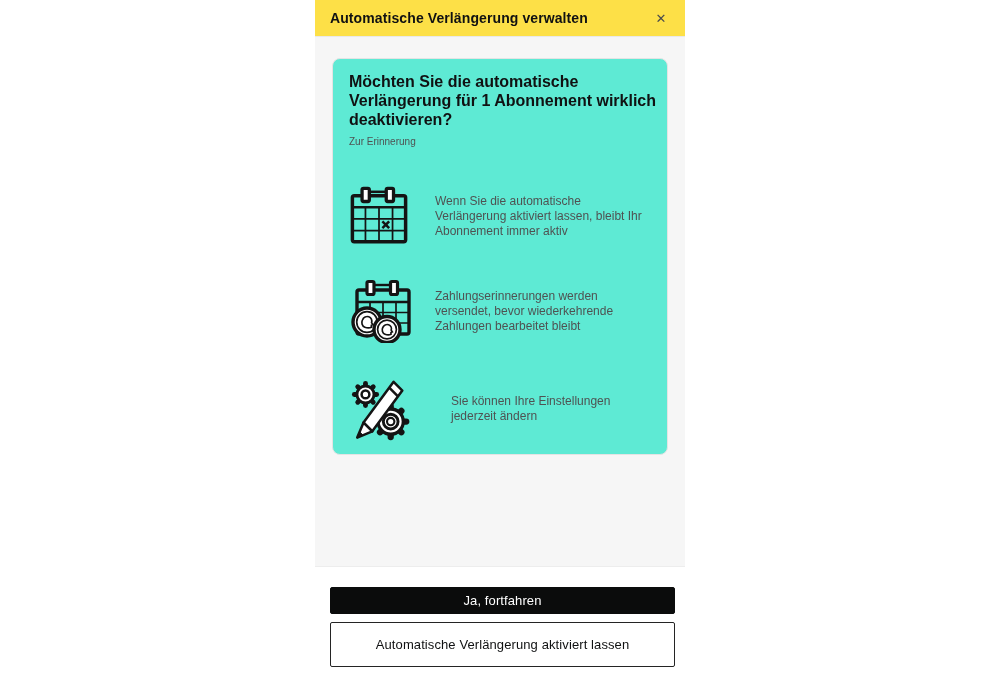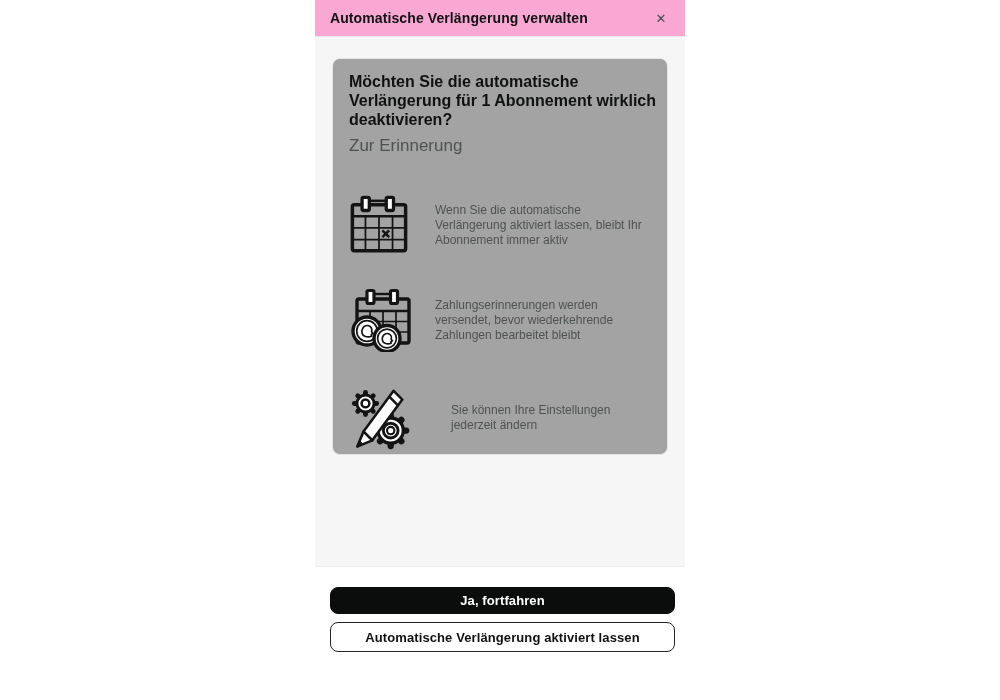--- a/index.html
+++ b/index.html
@@ -1,50 +1,50 @@
 <!DOCTYPE html>
 <html><head>
 <meta charset="utf-8">
 <style>
   * { margin:0; padding:0; box-sizing:border-box; }
   html,body { width:1000px; height:700px; background:#ffffff; overflow:hidden;
     font-family:"Liberation Sans","DejaVu Sans",sans-serif; }
   .modal { position:absolute; left:315px; top:0; width:370px; }
 
   
-  .modal-header { height:36px; background:#f9a8d4; display:flex; align-items:center;
+  .modal-header { height:36px; background:#fde047; display:flex; align-items:center;
     justify-content:space-between; padding:0 14px 0 15px; }
   .modal-title { font-size:14px; font-weight:bold; color:#101112; letter-spacing:.1px; }
   .close-btn { width:20px; height:20px; display:flex; align-items:center; justify-content:center;
     font-size:13px; color:#4a4c4d; cursor:pointer; background:none; border:none; line-height:1;
     font-family:"DejaVu Sans",sans-serif; }
 
   
   .panel { background:#f6f6f6; border-top:1px solid #e9e9e9; border-bottom:1px solid #ededed;
     height:531px; padding:21px 17px; }
 
   
-  .card { background:#a3a3a3; border:1px solid #e4e4e4; border-radius:8px;
+  .card { background:#5eead4; border:1px solid #e4e4e4; border-radius:8px;
     height:397px; padding:13px 16px; }
   .card-heading { font-size:16px; line-height:19px; font-weight:bold; color:#101112; width:312px; }
-  .card-subheading { margin-top:7px; font-size:17px; color:#4f5252; }
+  .card-subheading { margin-top:7px; font-size:10px; color:#4f5252; }
 
   .reminder-row { display:flex; align-items:center; }
   .reminder-row.r1 { margin-top:39px; }
   .reminder-row.r2 { margin-top:33px; }
   .reminder-row.r3 { margin-top:33px;gap:16px; }
   .icon-cell { width:66px; flex:0 0 66px; display:flex; justify-content:flex-start; }
   .reminder-text { font-size:12px; line-height:15px; color:#4f5252; width:232px; margin-left:20px; }
 
   
   .actions { width:345px; margin:20px 0 0 15px; display:flex; flex-direction:column; align-items:stretch; }
-  .btn { width:100%; font-family:inherit; cursor:pointer; border-radius:8px;
-    font-size:13px; font-weight:bold; letter-spacing:.1px; }
+  .btn { width:100%; font-family:inherit; cursor:pointer; border-radius:2px;
+    font-size:13px; font-weight:normal; letter-spacing:.1px; }
   .btn-primary { height:27px; background:#0b0c0c; color:#ffffff; border:1px solid #0b0c0c; }
-  .btn-secondary { height:30px; margin-top:8px; background:#ffffff; color:#101112; border:1px solid #242424; }
+  .btn-secondary { height:45px; margin-top:8px; background:#ffffff; color:#101112; border:1px solid #242424; }
   .text-link { margin-top:13px; text-align:center; font-size:13px; font-weight:bold;
     color:#101112; cursor:pointer; }
 
   svg { display:block; }
 </style>
 </head>
 <body>
 
 <div class="modal">
 

